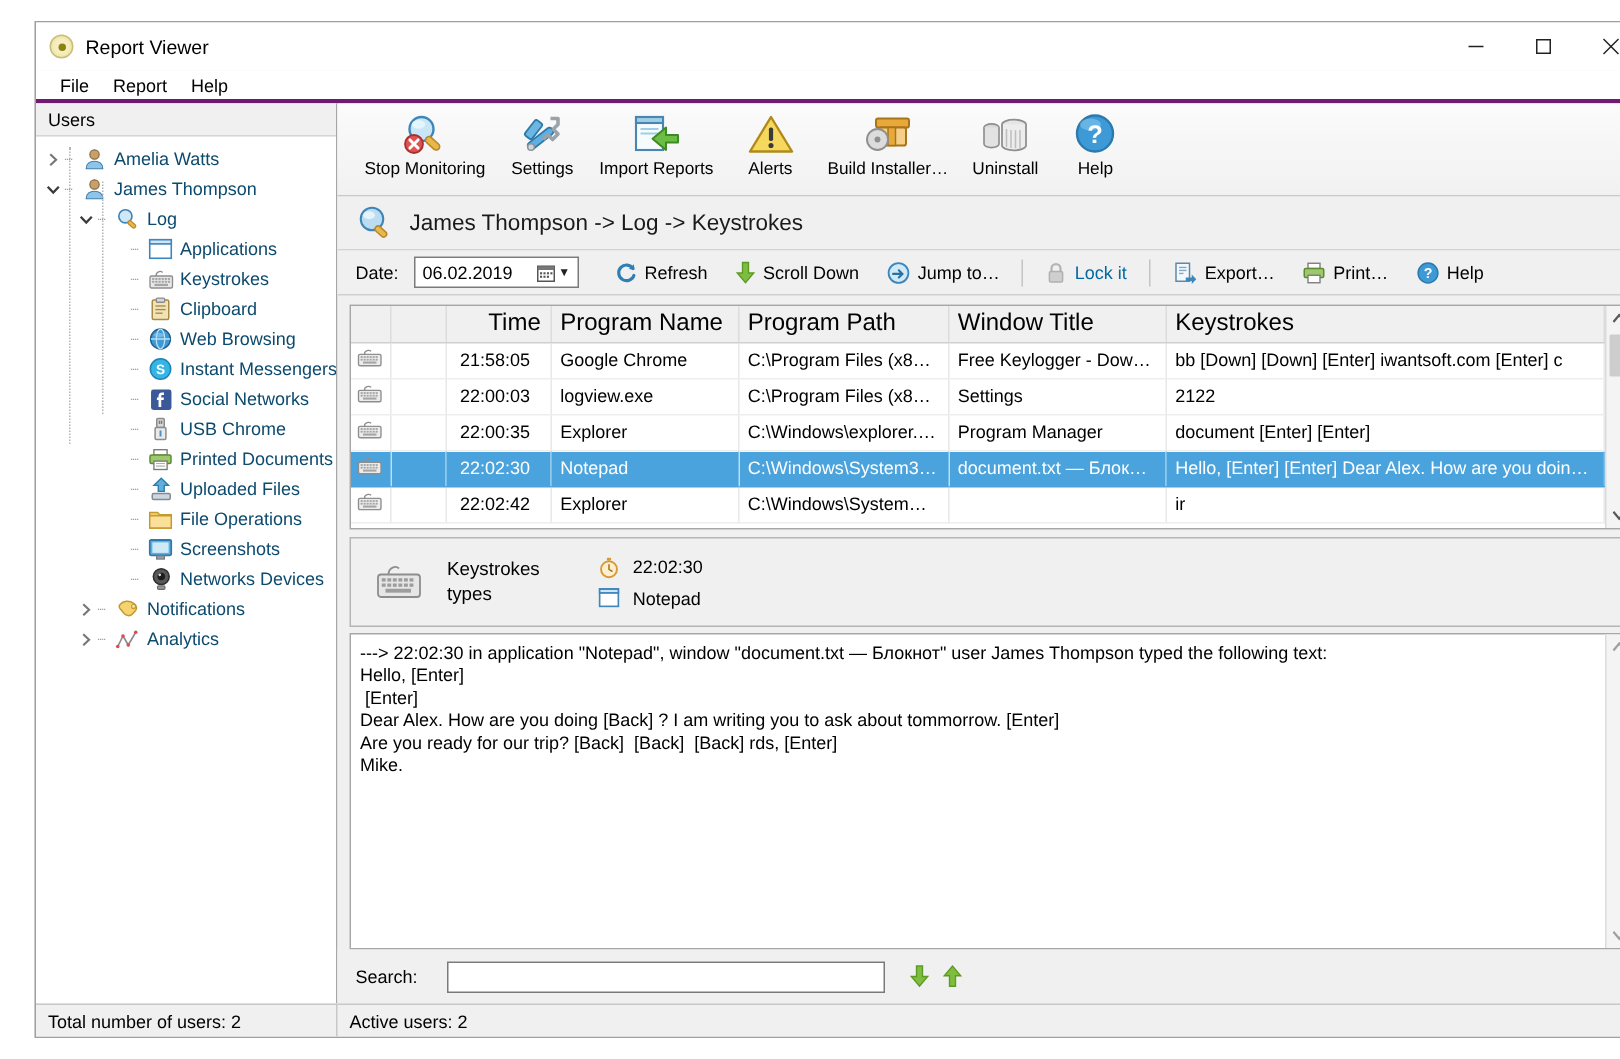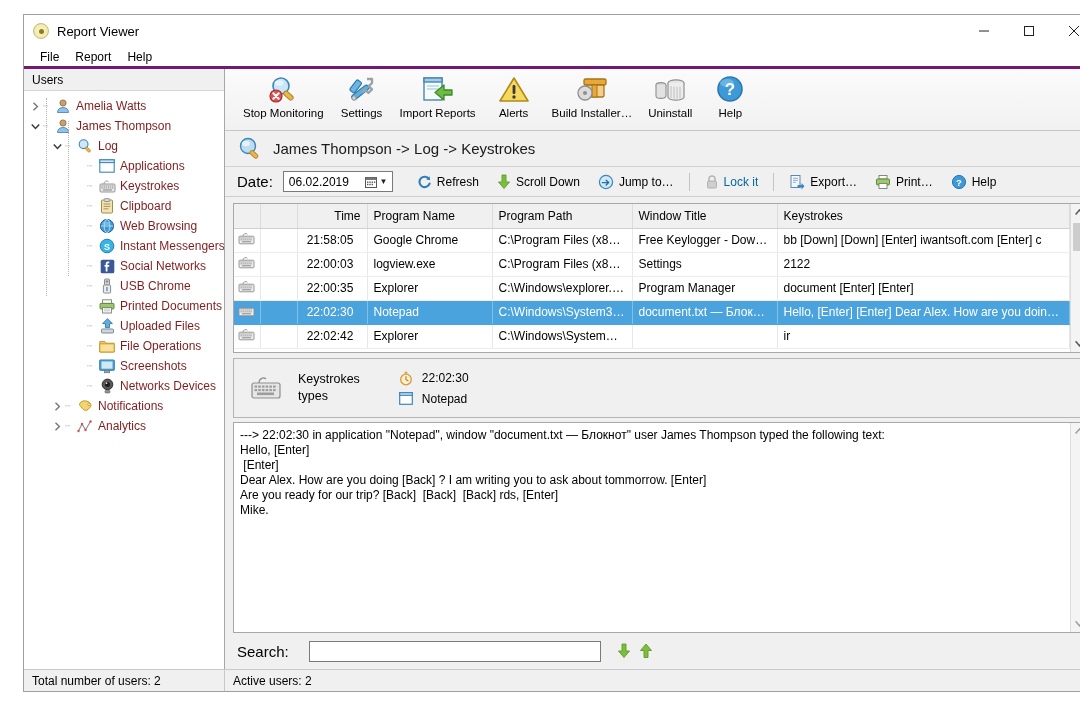--- a/index.html
+++ b/index.html
@@ -84,21 +84,21 @@
   .twist {
     width: 13px; height: 13px; margin-right: 1px;
     display: flex; align-items: center; justify-content: center;
     color: #6d6d6d; font-size: 10px; flex: 0 0 13px;
   }
   .twist svg { display:block; }
   .tdots { width: 11px; flex: 0 0 11px; color: #a0a0a0; font-size: 9px;
            display:flex; align-items:center; }
   .ticon { width: 18px; height: 16px; flex: 0 0 18px; margin-right: 4px;
            display: flex; align-items: center; justify-content: center; }
-  .tlabel { color: #7f1d1d; }
+  .tlabel { color: #0c4a6e; }
   .vline { position:absolute; border-left: 1px dotted #b4b4b4; }
 
   
   .rightpane { flex: 1 1 auto; display: flex; flex-direction: column; min-width: 0;
                background: #f0f0f0; }
 
   
   .toolbar {
     height: 62px; flex: 0 0 62px;
     background: linear-gradient(#fbfbfb, #f1f1f1);
@@ -122,21 +122,21 @@
   .crumbbar .ic { margin-right: 10px; display:flex; }
   .crumbtext { font-size: 15px; color: #1a1a1a; }
 
   
   .actionrow {
     height: 30px; flex: 0 0 30px;
     background: #f0f0f0;
     display: flex; align-items: center; padding-left: 12px;
     border-bottom: 1px solid #cfcfcf;
   }
-  .lbl { font-size: 15px; margin-right: 10px; }
+  .lbl { font-size: 12px; margin-right: 10px; }
   .datebox {
     width: 110px; height: 21px; background: #fff; border: 1px solid #7a7a7a;
     display: flex; align-items: center; padding: 0 3px 0 5px; font-size: 12px;
     margin-right: 14px;
   }
   .datebox .dval { flex: 1 1 auto; }
   .datebox .dcal { width: 14px; height: 14px; display:flex; align-items:center; justify-content:center; }
   .datebox .darr { width: 11px; text-align: center; font-size: 8px; color: #222; }
   .abtn { display: flex; align-items: center; height: 26px; padding: 0 9px; font-size: 12px; color:#000; }
   .abtn .ic { margin-right: 5px; display: flex; align-items:center; }
@@ -148,21 +148,21 @@
     flex: 0 0 150px; margin: 6px 8px 0 8px;
     background: #fff; border: 1px solid #a7a7a7;
     display: flex; overflow: hidden;
   }
   .tablescroll { flex: 1 1 auto; overflow: hidden; }
   table.grid { border-collapse: collapse; width: 100%; table-layout: fixed; font-size: 12px; }
   table.grid th {
     background: #f0f0f0; font-weight: normal; text-align: left;
     height: 24px; padding: 0 6px;
     border-right: 1px solid #dcdcdc; border-bottom: 1px solid #cfcfcf;
-    color: #000; font-size: 12px;
+    color: #000; font-size: 16px;
   }
   table.grid td {
     height: 24px; padding: 0 6px; border-right: 1px solid #e8e8e8;
     border-bottom: 1px solid #ededed;
     white-space: nowrap; overflow: hidden; text-overflow: ellipsis;
   }
   table.grid td.tm { text-align: center; padding-right: 10px; }
   table.grid tr.sel td { background: #4aa3dd; color: #fff; border-right-color:#7fc0e8; border-bottom-color:#4aa3dd;}
   .kbicon-cell { width: 26px; padding: 0 !important; text-align: center; }
   .vscroll {

